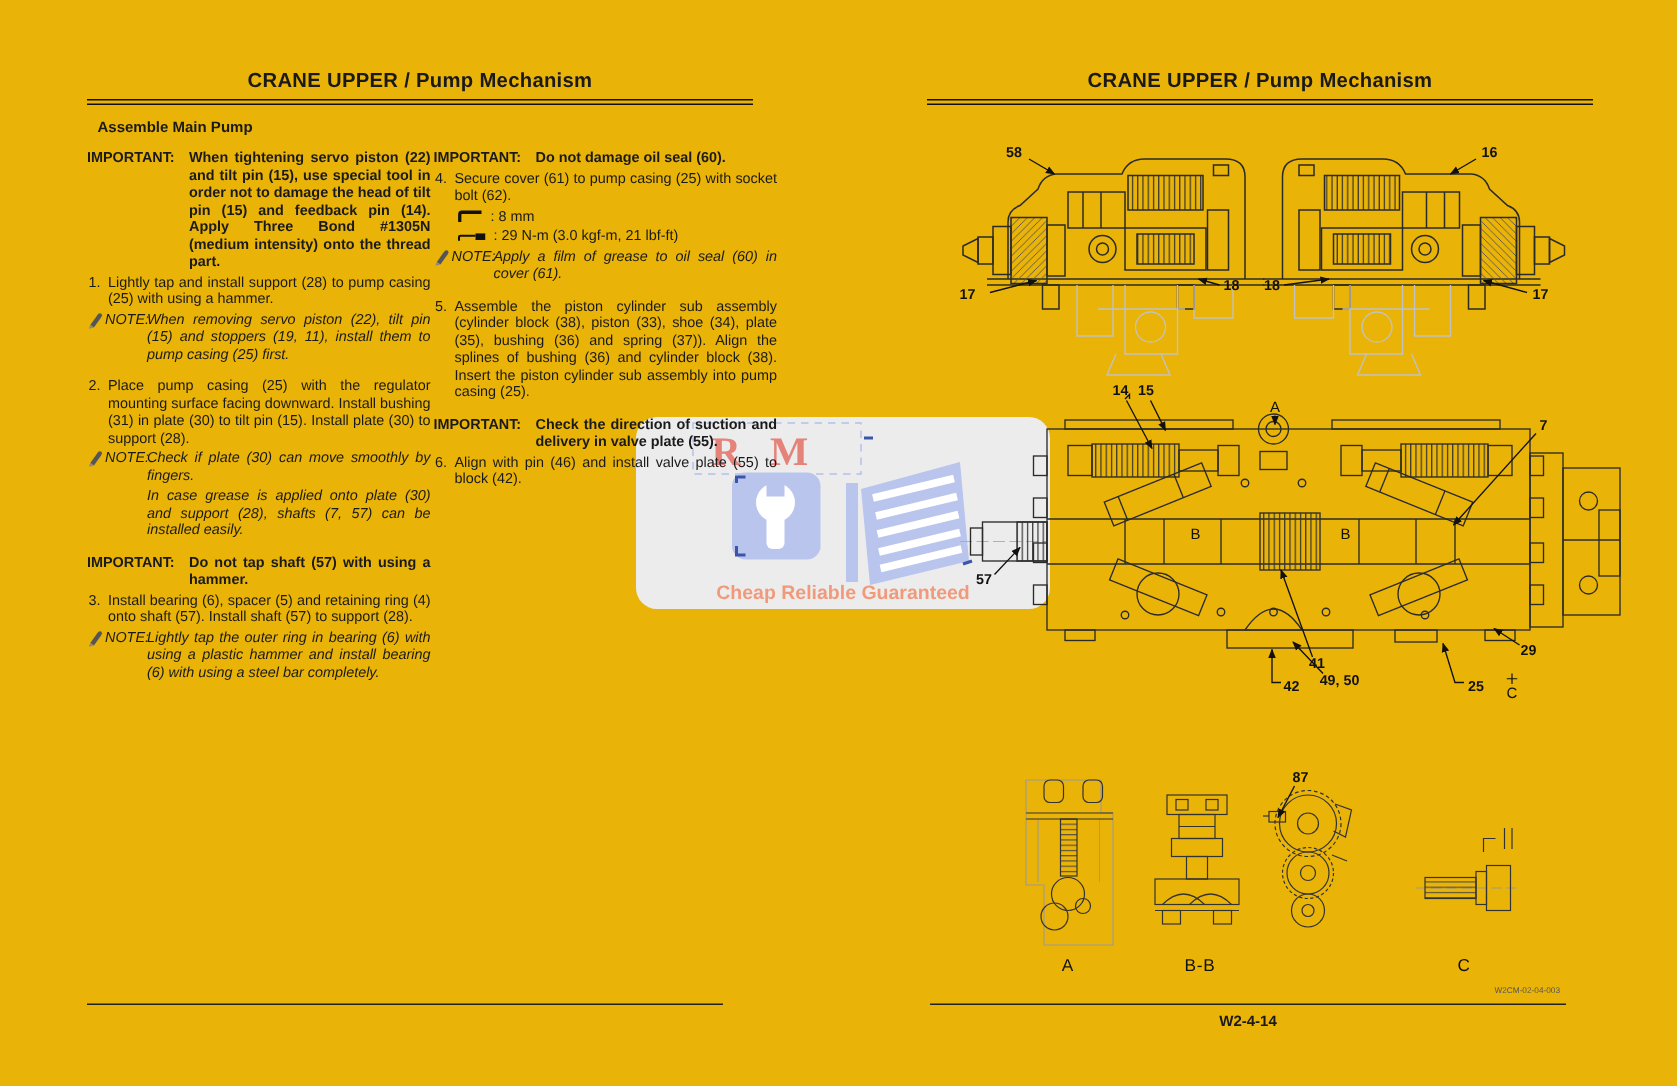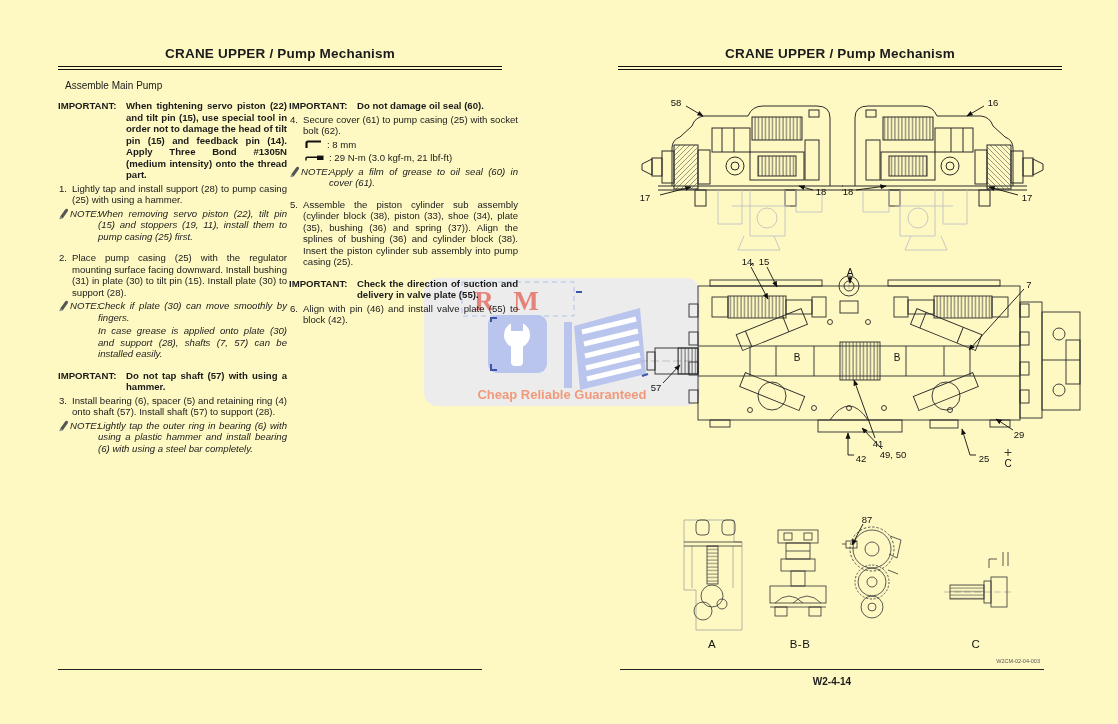--- a/index.html
+++ b/index.html
@@ -1,33 +1,33 @@
 <!DOCTYPE html>
 <html><head>
 <meta charset="utf-8">
 <style>
   html,body{margin:0;padding:0;background:#fff;}
-  .sheet{position:relative;width:1118px;height:724px;background:#fef9c3;overflow:hidden;
+  .sheet{position:relative;width:1118px;height:724px;background:#eab308;overflow:hidden;
          font-family:"Liberation Sans",sans-serif;color:#1a1a1a;}
 
   
   .hdr{position:absolute;top:46px;font-size:13.5px;font-weight:bold;text-align:center;letter-spacing:.2px;z-index:2;}
   .hdr-l{left:58px;width:444px;}
   .hdr-r{left:618px;width:444px;}
   .hdr-rule{position:absolute;top:66px;height:2px;border-top:1.7px solid #111;border-bottom:1px solid #111;z-index:2;}
   .rule-l{left:58px;width:444px;}
   .rule-r{left:618px;width:444px;}
   .foot-rule{position:absolute;top:669px;border-top:1.2px solid #222;z-index:2;}
   .frl{left:58px;width:424px;}
   .frr{left:620px;width:424px;}
   .foot{position:absolute;top:676px;font-size:10px;font-weight:bold;text-align:center;z-index:2;}
   .ftl{left:58px;width:424px;}
   .ftr{left:620px;width:424px;}
 
-  .section-title{position:absolute;left:65px;top:80px;font-size:10px;font-weight:normal;z-index:2;}
+  .section-title{position:absolute;left:65px;top:80px;font-size:10px;font-weight:bold;z-index:2;}
 
   
   .col{position:absolute;top:100px;width:229px;font-size:9.6px;line-height:11.5px;
        text-align:justify;z-index:2;}
   .col-1{left:58px;}
   .col-2{left:289px;}
   .col p,.col div.blk{margin:0 0 2px 0;}
   .gap{margin-top:10px !important;}
   .imp{position:relative;padding-left:68px;font-weight:bold;}
   .imp .ilabel{position:absolute;left:0;top:0;}
@@ -36,21 +36,21 @@
   .note{position:relative;padding-left:40px;font-style:italic;}
   .note .ico{position:absolute;left:0;top:0;}
   .note .nlabel{position:absolute;left:12px;top:0;}
   .note-cont{padding-left:40px;font-style:italic;margin:0 0 2px 0;}
   .spec{display:flex;align-items:center;gap:5px;margin:0 0 2px 16px !important;}
   .spec svg{flex:0 0 auto;}
 
   
   .fig-wrap{position:absolute;left:600px;top:90px;width:510px;height:580px;z-index:2;}
   .fig-wrap svg.main{position:absolute;left:0;top:0;}
-  .fig-label{position:absolute;transform:translate(-50%,-50%);font-weight:normal;font-size:9.5px;color:#111;white-space:nowrap;}
+  .fig-label{position:absolute;transform:translate(-50%,-50%);font-weight:bold;font-size:9.5px;color:#111;white-space:nowrap;}
   .fig-label.md{font-weight:400;font-size:10px;}
   .fig-label.lg{font-weight:400;font-size:11.5px;letter-spacing:.5px;}
   .fig-code{position:absolute;left:955px;top:658px;width:85px;text-align:right;font-size:5.5px;color:#555;z-index:2;}
 
   
   .watermark{position:absolute;left:424px;top:278px;width:276px;height:128px;background:#ececec;
              border-radius:14px;z-index:1;}
 </style>
 </head>
 <body>

